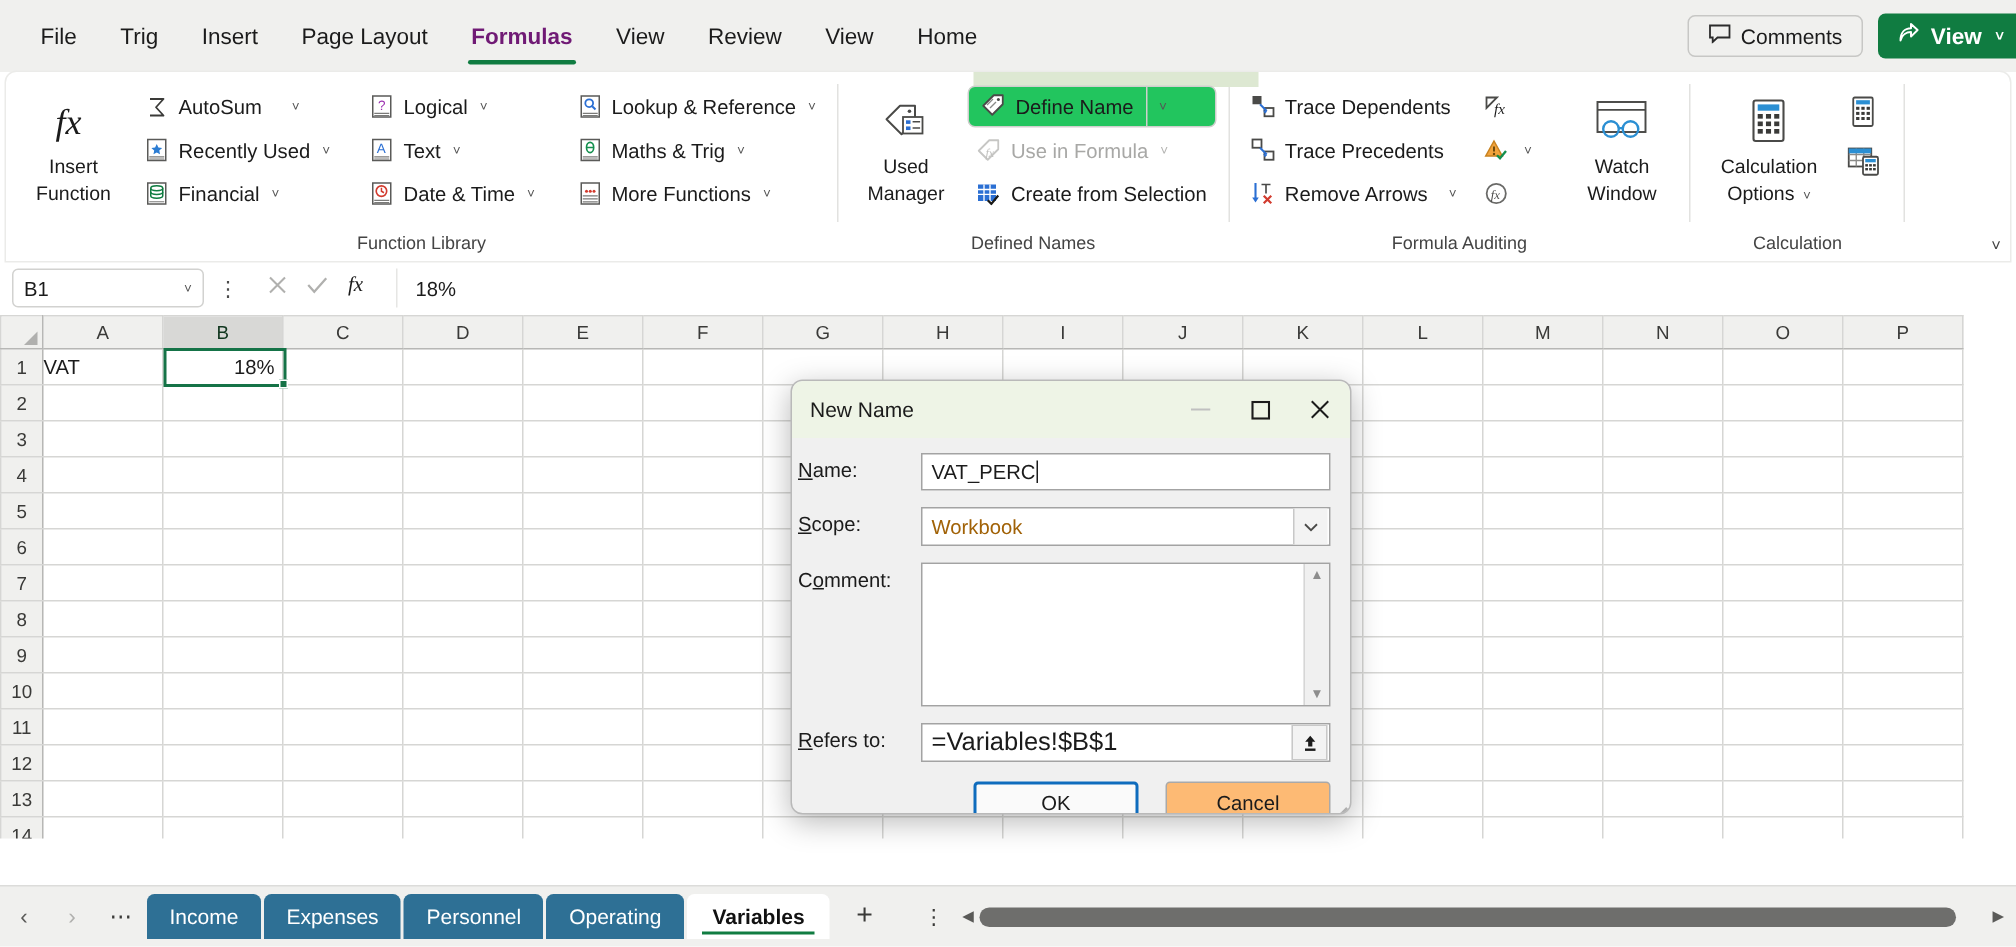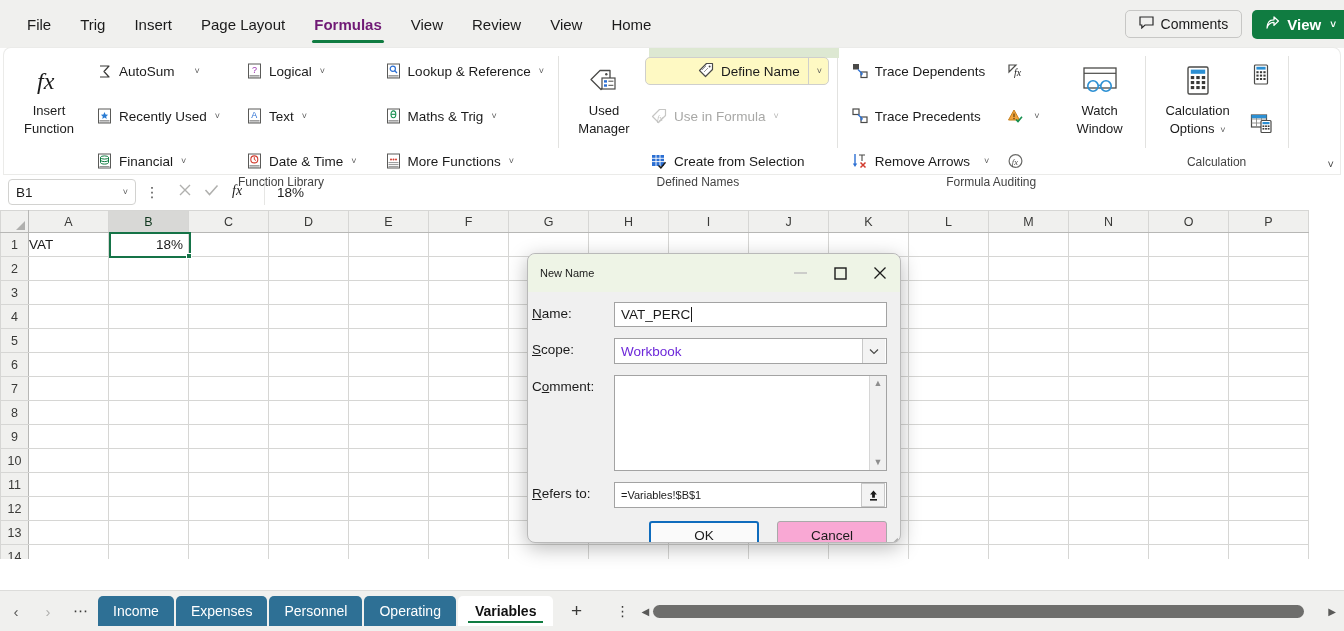--- a/index.html
+++ b/index.html
@@ -90,36 +90,36 @@
 
   
   .bigbtn {
     display: flex; flex-direction: column; align-items: center;
     width: 74px; padding: 5px 2px; border-radius: 4px;
     font-size: 13px; color: #1b1b1b; line-height: 1.42; text-align: center;
   }
   .bigbtn .glyph { height: 40px; display: flex; align-items: center; justify-content: center; }
 
   
-  .col { display: flex; flex-direction: column; gap: 17px; }
+  .col { display: flex; flex-direction: column; gap: 1px; }
   .sbtn {
     display: flex; align-items: center; gap: 6px;
     padding: 4px 6px; border-radius: 4px;
     font-size: 13.5px; color: #1b1b1b; white-space: nowrap; height: 28px;
   }
   .sbtn.disabled { color: #a8a8a6; }
   .sbtn .ic { width: 17px; height: 17px; flex: none; display: flex; align-items: center; justify-content: center; }
   .chev { font-size: 9px; color: #555; margin-left: 2px; }
   .chev.dim { color: #b4b4b2; }
 
   
   .splitbtn {
     display: flex; align-items: stretch;
     border: 1px solid #cfcfcd; border-radius: 5px;
-    background: #fef9c3; height: 28px; overflow: hidden; padding-left: 44px;
+    background: #22c55e; height: 28px; overflow: hidden;
   }
   .splitbtn .main {
     display: flex; align-items: center; gap: 7px;
     padding: 0 8px; font-size: 13.5px; color: #1b1b1b;
   }
   .splitbtn .arrowpart {
     border-left: 1px solid #cfcfcd; width: 20px;
     display: flex; align-items: center; justify-content: center;
   }
   .ribbon-collapse {
@@ -194,42 +194,42 @@
     box-shadow: 0 5px 20px rgba(0,0,0,.28);
     overflow: hidden;
     z-index: 30;
   }
   .dlg-title {
     height: 38px; background: #eef4e6;
     display: flex; align-items: center;
     padding-left: 12px;
     border-radius: 7px 7px 0 0;
   }
-  .dlg-title .t { font-size: 11px; color: #1b1b1b; flex: 1; }
+  .dlg-title .t { font-size: 14px; color: #1b1b1b; flex: 1; }
   .dlg-title .wbtn {
     width: 40px; height: 38px; display: flex; align-items: center; justify-content: center;
     font-size: 14px; color: #1b1b1b;
   }
   .dlg-title .wbtn.dim { color: #b5b5b5; }
   .dlg-body { padding: 10px 13px 0 4px; position: relative; }
   .frow { display: flex; align-items: flex-start; margin-bottom: 11px; }
   .flabel { width: 82px; font-size: 13.5px; color: #1b1b1b; padding-top: 4px; }
   .flabel u { text-decoration: underline; }
   .finput {
     flex: 1; height: 25px; background: #fff;
     border: 1px solid #a3a3a3; padding: 0 6px;
     font-size: 13.5px; color: #1b1b1b;
     display: flex; align-items: center;
   }
   .caret { display: inline-block; width: 1px; height: 15px; background: #1b1b1b; margin-left: 1px; }
   .fselect {
     flex: 1; height: 26px; background: #fff;
     border: 1px solid #a3a3a3;
     display: flex; align-items: center; justify-content: space-between;
-    font-size: 13.5px; color: #6d28d9; padding-left: 6px;
+    font-size: 13.5px; color: #a16207; padding-left: 6px;
   }
   .fselect .drop {
     width: 23px; height: 24px; margin: 0 1px 0 0;
     border-left: 1px solid #c8c8c8; background: #f3f3f3;
     display: flex; align-items: center; justify-content: center;
   }
   .ftext {
     flex: 1; height: 96px; background: #fff;
     border: 1px solid #a3a3a3;
     display: flex;
@@ -238,30 +238,30 @@
   .ftext .vsb {
     width: 17px; background: #f0f0f0; border-left: 1px solid #d6d6d6;
     display: flex; flex-direction: column; justify-content: space-between;
     align-items: center; padding: 3px 0;
   }
   .sbarrow { font-size: 9px; color: #8d8d8d; line-height: 1; }
   .refinput {
     flex: 1; height: 26px; background: #fff;
     border: 1px solid #a3a3a3;
     display: flex; align-items: center; justify-content: space-between;
-    font-size: 11px; color: #1b1b1b; padding-left: 6px;
+    font-size: 17px; color: #1b1b1b; padding-left: 6px;
   }
   .refinput .picker {
     width: 24px; height: 24px; margin: 0 1px 0 0;
     background: #f3f3f3; border: 1px solid #c8c8c8;
     display: flex; align-items: center; justify-content: center;
   }
   .dlg-btns { display: flex; justify-content: flex-end; gap: 18px; padding: 7px 13px 0 13px; }
   .dbtn {
-    width: 110px; height: 28px; background: #f9a8d4;
+    width: 110px; height: 28px; background: #fdba74;
     border: 1px solid #a9a9a9; border-radius: 3px;
     font-size: 13.5px; color: #1b1b1b;
     display: flex; align-items: center; justify-content: center;
   }
   .dbtn.primary { border: 2px solid #0f6cbd; background: #fafafa; }
   .grip {
     position: absolute; right: 2px; bottom: 2px; width: 14px; height: 14px;
   }
   .grip i {
     position: absolute; right: 0; background: #b0b0b0; height: 1.5px; transform: rotate(-45deg); transform-origin: right;

